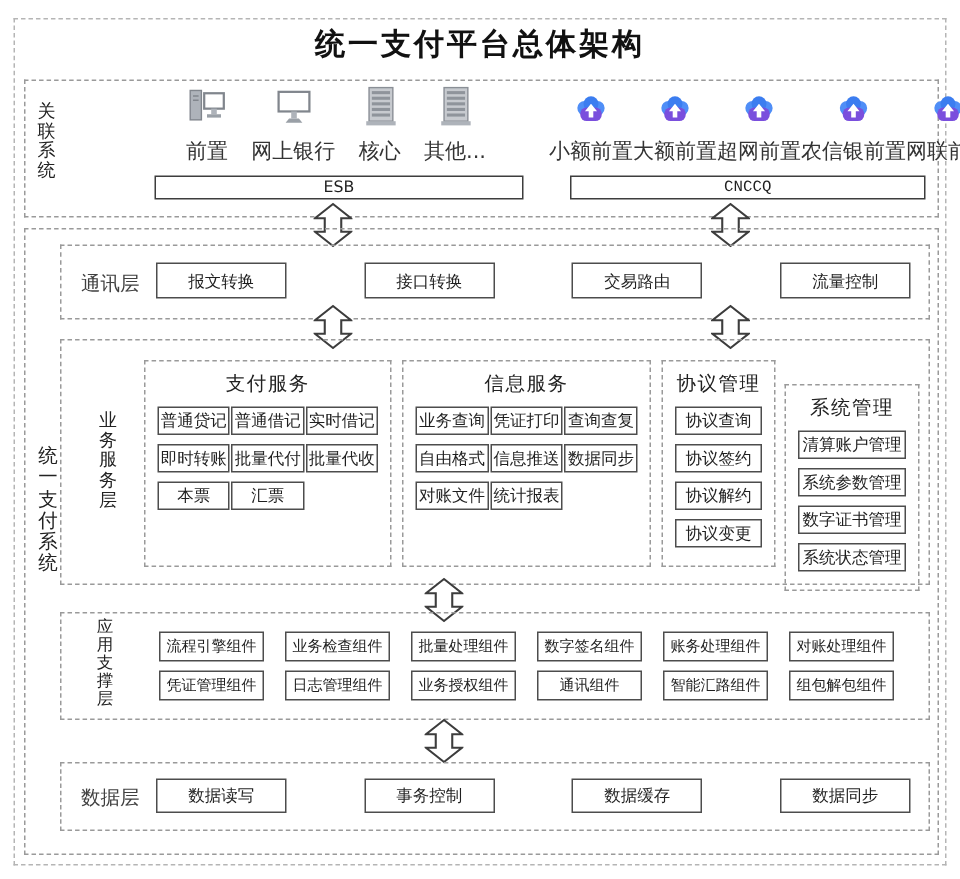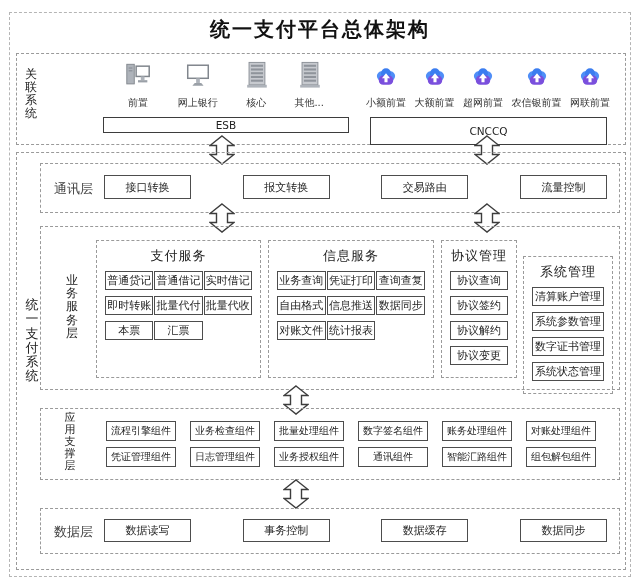--- a/index.html
+++ b/index.html
@@ -11,21 +11,21 @@
     font-size:20px;font-weight:bold;letter-spacing:2px;color:#111;}
   .vlabel{position:absolute;width:16px;text-align:center;word-break:break-all;
     line-height:1.1;font-size:13px;color:#222;}
   .cell{border:1.2px solid #4d4d4d;background:#fff;display:flex;align-items:center;
     justify-content:center;font-size:11px;white-space:nowrap;overflow:hidden;box-sizing:border-box;}
   .busbar{position:absolute;border:1.5px solid #3d3d3d;background:#fff;display:flex;
     align-items:center;justify-content:center;font-size:10.5px;font-weight:500;box-sizing:border-box;}
   .hlabel{position:absolute;font-size:13px;color:#404040;white-space:nowrap;}
   .iconrow{position:absolute;display:flex;justify-content:space-between;align-items:flex-end;}
   .iconitem{display:flex;flex-direction:column;align-items:center;gap:3px;}
-  .iconitem .lbl{font-size:10px;color:#333;white-space:nowrap;}
+  .iconitem .lbl{font-size:14px;color:#333;white-space:nowrap;}
   .col{position:absolute;border:1px dashed #9a9a9a;box-sizing:border-box;padding:5px 8px 0 8px;font-family:Liberation Serif, serif;}
   .col .hdr{text-align:center;font-size:13px;color:#222;margin:1px 0 6px 0;letter-spacing:1px;}
   .grid2{display:grid;grid-template-columns:repeat(3,1fr);gap:6px 1px;}
   .grid1{display:grid;grid-template-columns:1fr;gap:6px;}
   .grid2 .cell,.grid1 .cell{height:19px;}
   .appgrid{position:absolute;display:grid;grid-template-columns:repeat(6,70px);gap:6px 14px;}
   .appgrid .cell{height:20px;font-size:10px;}
   .flexrow{position:absolute;display:flex;justify-content:space-between;}
   .flexrow .cell{width:87px;height:24px;}
   .datarow .cell{height:23px;}
@@ -163,42 +163,42 @@
             <circle cx="12" cy="7.5" r="5.2" fill="#3b7df0"></circle>
             <rect x="4.5" y="10" width="15" height="9.5" rx="4.5" fill="#7a4fdd"></rect>
             <path d="M12 7.5l4.2 5.2h-2.6v4.3h-3.2v-4.3H7.8z" fill="#fff"></path>
           </svg>
         </span>
         <span class="lbl">网联前置</span>
       </div>
     </div>
 
   <div class="busbar" style="left:103px;top:117px;width:246px;height:16px;">ESB</div>
-  <div class="busbar" style="left:370px;top:117px;width:237px;height:28px;">CNCCQ</div>
+  <div class="busbar" style="left:380px;top:117px;width:237px;height:16px;font-family:Liberation Mono, monospace;">CNCCQ</div>
 
   <div class="varrow" style="left:209px;top:135px;">
     <svg width="26" height="30" viewBox="0 0 26 30">
         <polygon points="13,1 25,10.5 18.5,10.5 18.5,19.5 25,19.5 13,29 1,19.5 7.5,19.5 7.5,10.5 1,10.5" fill="#fff" stroke="#3d3d3d" stroke-width="1.4"></polygon>
       </svg>
   </div>
   <div class="varrow" style="left:474px;top:135px;">
     <svg width="26" height="30" viewBox="0 0 26 30">
         <polygon points="13,1 25,10.5 18.5,10.5 18.5,19.5 25,19.5 13,29 1,19.5 7.5,19.5 7.5,10.5 1,10.5" fill="#fff" stroke="#3d3d3d" stroke-width="1.4"></polygon>
       </svg>
   </div>
 
   <div class="dashed" style="left:16px;top:152px;width:608px;height:416px;"></div>
   <div class="vlabel" style="left:24px;top:298px;">统一支付系统</div>
 
   <div class="dashed" style="left:40px;top:163px;width:578px;height:48px;"></div>
   <div class="hlabel" style="left:54px;top:180px;">通讯层</div>
   <div class="flexrow" style="left:104px;top:175px;width:503px;height:24px;">
 
-  <div class="cell">接口转换</div>
-      <div class="cell">报文转换</div>
+  <div class="cell">报文转换</div>
+      <div class="cell">接口转换</div>
       <div class="cell">交易路由</div>
       <div class="cell">流量控制</div>
     </div>
 
   <div class="varrow" style="left:209px;top:203px;">
     <svg width="26" height="30" viewBox="0 0 26 30">
         <polygon points="13,1 25,10.5 18.5,10.5 18.5,19.5 25,19.5 13,29 1,19.5 7.5,19.5 7.5,10.5 1,10.5" fill="#fff" stroke="#3d3d3d" stroke-width="1.4"></polygon>
       </svg>
   </div>
   <div class="varrow" style="left:474px;top:203px;">

